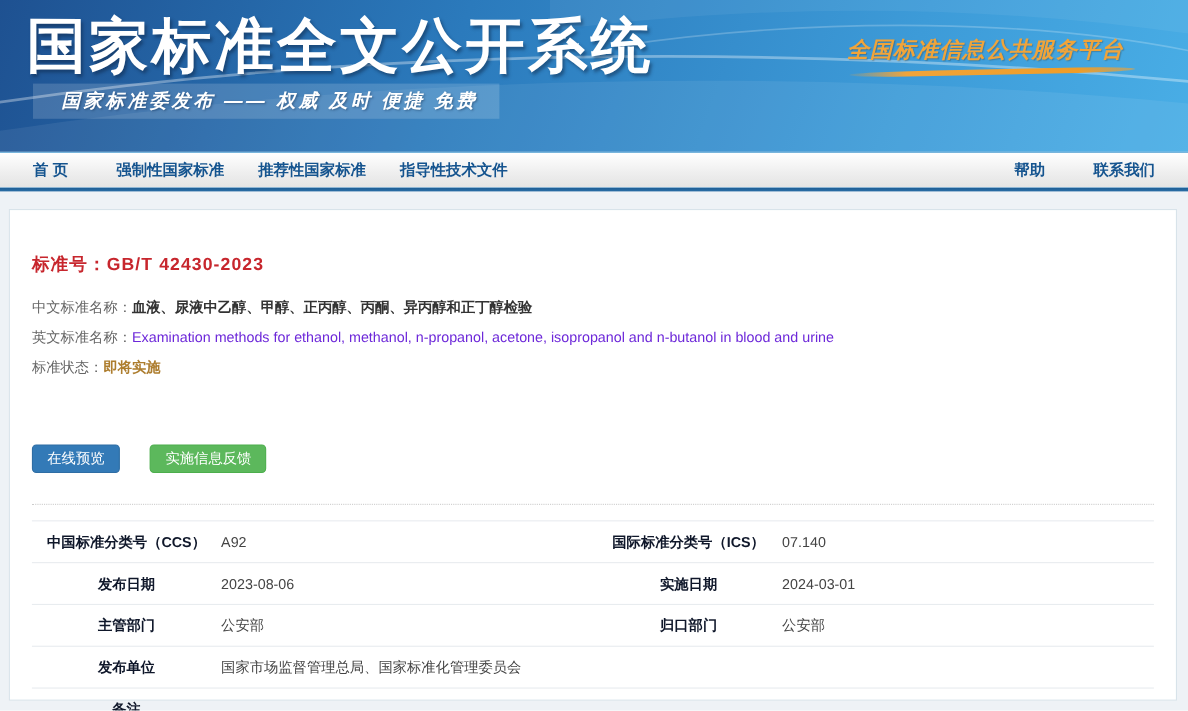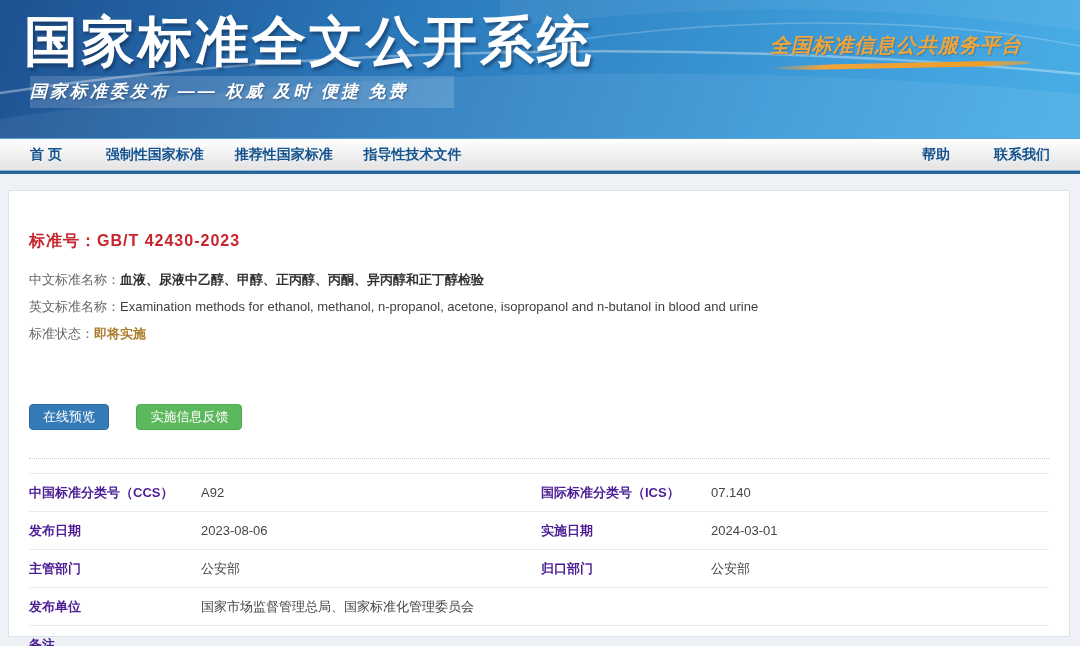--- a/index.html
+++ b/index.html
@@ -21,21 +21,21 @@
   .site-header svg { position:absolute; left:0; top:0; }
   .site-title {
     position:absolute; left:24px; top:6px;
     font-size:54px; font-weight:bold; color:#ffffff;
     letter-spacing:3px;
     text-shadow:2px 3px 3px rgba(10,30,60,0.45);
   }
   .sub-banner {
     position:absolute; left:30px; top:76px; width:424px; height:32px;
     background:rgba(255,255,255,0.16);
-    line-height:32px; 
+    line-height:32px; padding-left:26px;
     color:#ffffff; font-size:17px; font-weight:bold; font-style:italic;
     letter-spacing:3px;
     text-shadow:1px 1px 2px rgba(10,30,60,0.4);
   }
   .platform {
     position:absolute; left:770px; top:32px;
     color:#f0a43a; font-size:20px; font-weight:bold; font-style:italic;
     letter-spacing:1px; cursor:pointer;
     text-shadow:1px 1px 1px rgba(60,30,0,0.25);
   }
@@ -73,21 +73,21 @@
   .std-number {
     margin-top:40px;
     font-size:16px; font-weight:bold; color:#c7262d; letter-spacing:1px;
     line-height:20px;
   }
   .info-line { font-size:13px; color:#666; line-height:18px; }
   .info-cn { margin-top:20px; }
   .info-en { margin-top:9px; }
   .info-status { margin-top:9px; }
   .info-line .val-bold { color:#333; font-weight:bold; }
-  .info-line .val { color:#404040; }
+  .info-line .val { color:#6d28d9; }
   .info-line .val-status { color:#ad7d2e; font-weight:bold; }
 
   .btn-row { margin-top:16px; }
   .btn {
     display:inline-block; height:26px; line-height:24px;
     padding:0 13px; border-radius:4px;
     font-size:13px; color:#ffffff; cursor:pointer; border:1px solid transparent;
   }
   .btn-preview { background:#337ab7; border-color:#2e6da4; }
   .btn-feedback { background:#5cb85c; border-color:#4cae4c; margin-left:23px;margin-top:45px; }
@@ -96,21 +96,21 @@
 
   .details { margin-top:14px; }
   .drow {
     display:grid;
     grid-template-columns:172px 340px 170px 1fr;
     align-items:center;
     height:38px;
     border-top:1px solid #e8ecef;
     font-size:13px;
   }
-  .dlabel { color:#4c1d95; font-weight:bold; }
+  .dlabel { color:#0f172a; font-weight:bold;text-align:center; }
   .dvalue { color:#444; }
   .span3 { grid-column:2 / 5; }
 </style>
 </head>
 <body>
 
 <header class="site-header">
   <svg width="1080" height="139" viewBox="0 0 1080 139">
     <path d="M500,28 C700,2 900,4 1090,32 L1090,0 L500,0 Z" fill="rgba(255,255,255,0.06)"></path>
     <path d="M560,42 C750,14 950,18 1090,48" stroke="rgba(255,255,255,0.22)" stroke-width="1.5" fill="none"></path>

